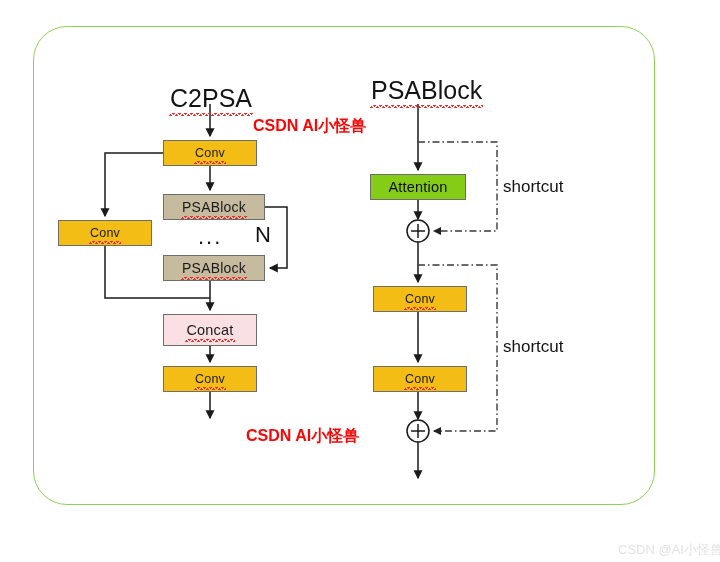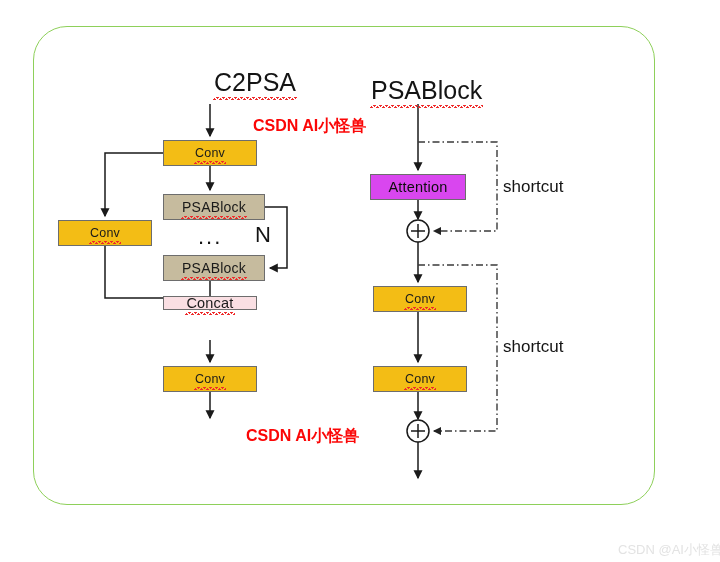--- a/index.html
+++ b/index.html
@@ -14,21 +14,21 @@
   svg.wires{position:absolute;left:0;top:0;width:720px;height:562px;
             pointer-events:none;}
 
   .node{position:absolute;box-sizing:border-box;border:1.3px solid #6d6d6d;
         display:flex;align-items:center;justify-content:center;
         color:#1a1a1a;letter-spacing:.2px;}
 
   .n-conv{background:#f3bd15;font-size:12.5px;}
   .n-psa{background:#c6bb9e;font-size:14px;}
   .n-concat{background:#fadfe3;font-size:14.5px;}
-  .n-attn{background:#d946ef;color:#0d0d0d;font-size:14.5px;}
+  .n-attn{background:#84cc16;color:#0d0d0d;font-size:14.5px;}
 
   
   .sq{position:relative;display:inline-block;}
   .sq::after{content:"";position:absolute;left:-1px;right:-1px;bottom:-4px;height:3px;
     background-image:
       radial-gradient(circle at 1.5px 2.6px, #ef2b2b 1.2px, transparent 1.3px),
       radial-gradient(circle at 4.5px 0.4px, #ef2b2b 1.2px, transparent 1.3px);
     background-size:6px 4px;background-repeat:repeat-x;}
 
   .title{position:absolute;font-size:25px;color:#141414;white-space:nowrap;}
@@ -100,41 +100,41 @@
       <circle cx="418" cy="231" r="11" fill="#ffffff" stroke="#1a1a1a" stroke-width="1.5"></circle>
       <line x1="411" y1="231" x2="425" y2="231" stroke="#1a1a1a" stroke-width="1.5"></line>
       <line x1="418" y1="224" x2="418" y2="238" stroke="#1a1a1a" stroke-width="1.5"></line>
 
       <circle cx="418" cy="431" r="11" fill="#ffffff" stroke="#1a1a1a" stroke-width="1.5"></circle>
       <line x1="411" y1="431" x2="425" y2="431" stroke="#1a1a1a" stroke-width="1.5"></line>
       <line x1="418" y1="424" x2="418" y2="438" stroke="#1a1a1a" stroke-width="1.5"></line>
     </g>
   </svg>
 
-  <div class="title" style="left:170px;top:68px;margin-left:44px;"><span class="sq">C2PSA</span></div>
+  <div class="title" style="left:170px;top:84px;"><span class="sq">C2PSA</span></div>
 
   <div class="title" style="left:371px;top:76px;"><span class="sq">PSABlock</span></div>
 
   <div class="node n-conv" style="left:163px;top:140px;width:94px;height:26px;">
     <span class="sq">Conv</span>
   </div>
 
   <div class="node n-psa" style="left:163px;top:194px;width:102px;height:26px;">
     <span class="sq">PSABlock</span>
   </div>
 
   <div class="node n-psa" style="left:163px;top:255px;width:102px;height:26px;">
     <span class="sq">PSABlock</span>
   </div>
 
   <div class="node n-conv" style="left:58px;top:220px;width:94px;height:26px;">
     <span class="sq">Conv</span>
   </div>
 
-  <div class="node n-concat" style="left:163px;top:296px;width:94px;height:14px;">
+  <div class="node n-concat" style="left:163px;top:314px;width:94px;height:32px;">
     <span class="sq">Concat</span>
   </div>
 
   <div class="node n-conv" style="left:163px;top:366px;width:94px;height:26px;">
     <span class="sq">Conv</span>
   </div>
 
   <div class="dots" style="left:198px;top:224px;">...</div>
 
   <div class="lbl-n" style="left:255px;top:222px;">N</div>

